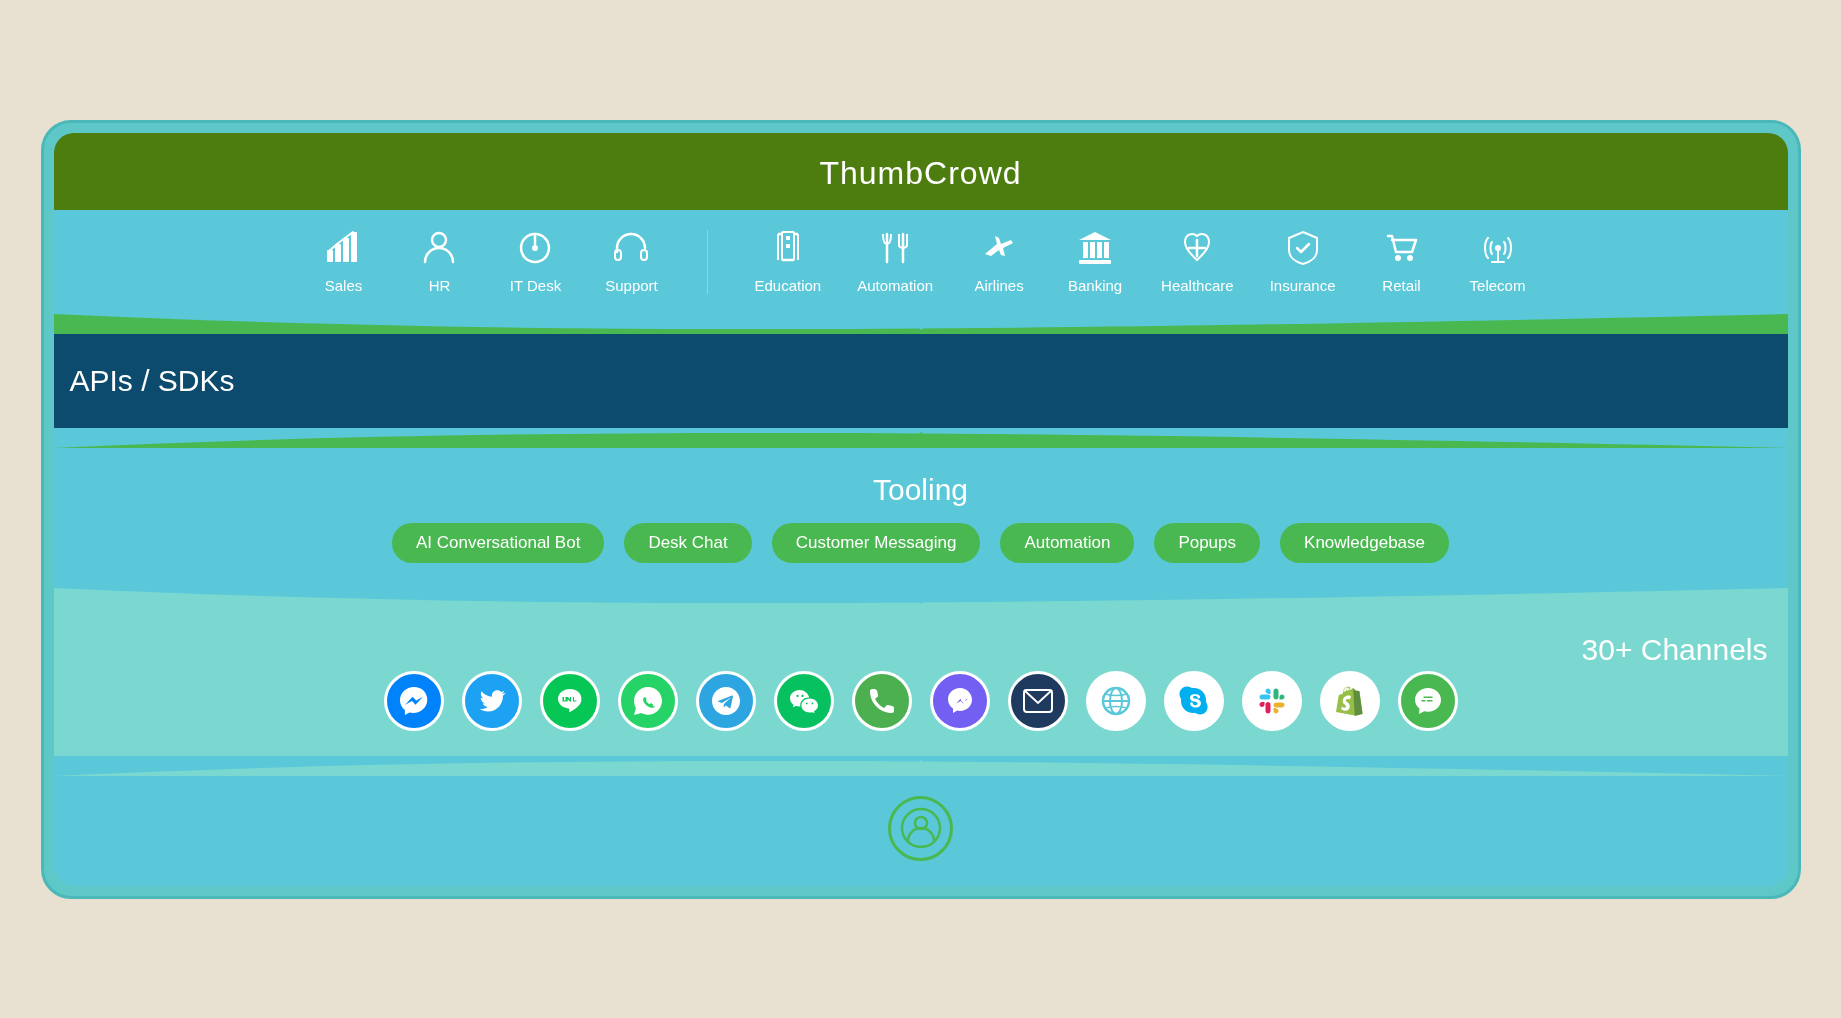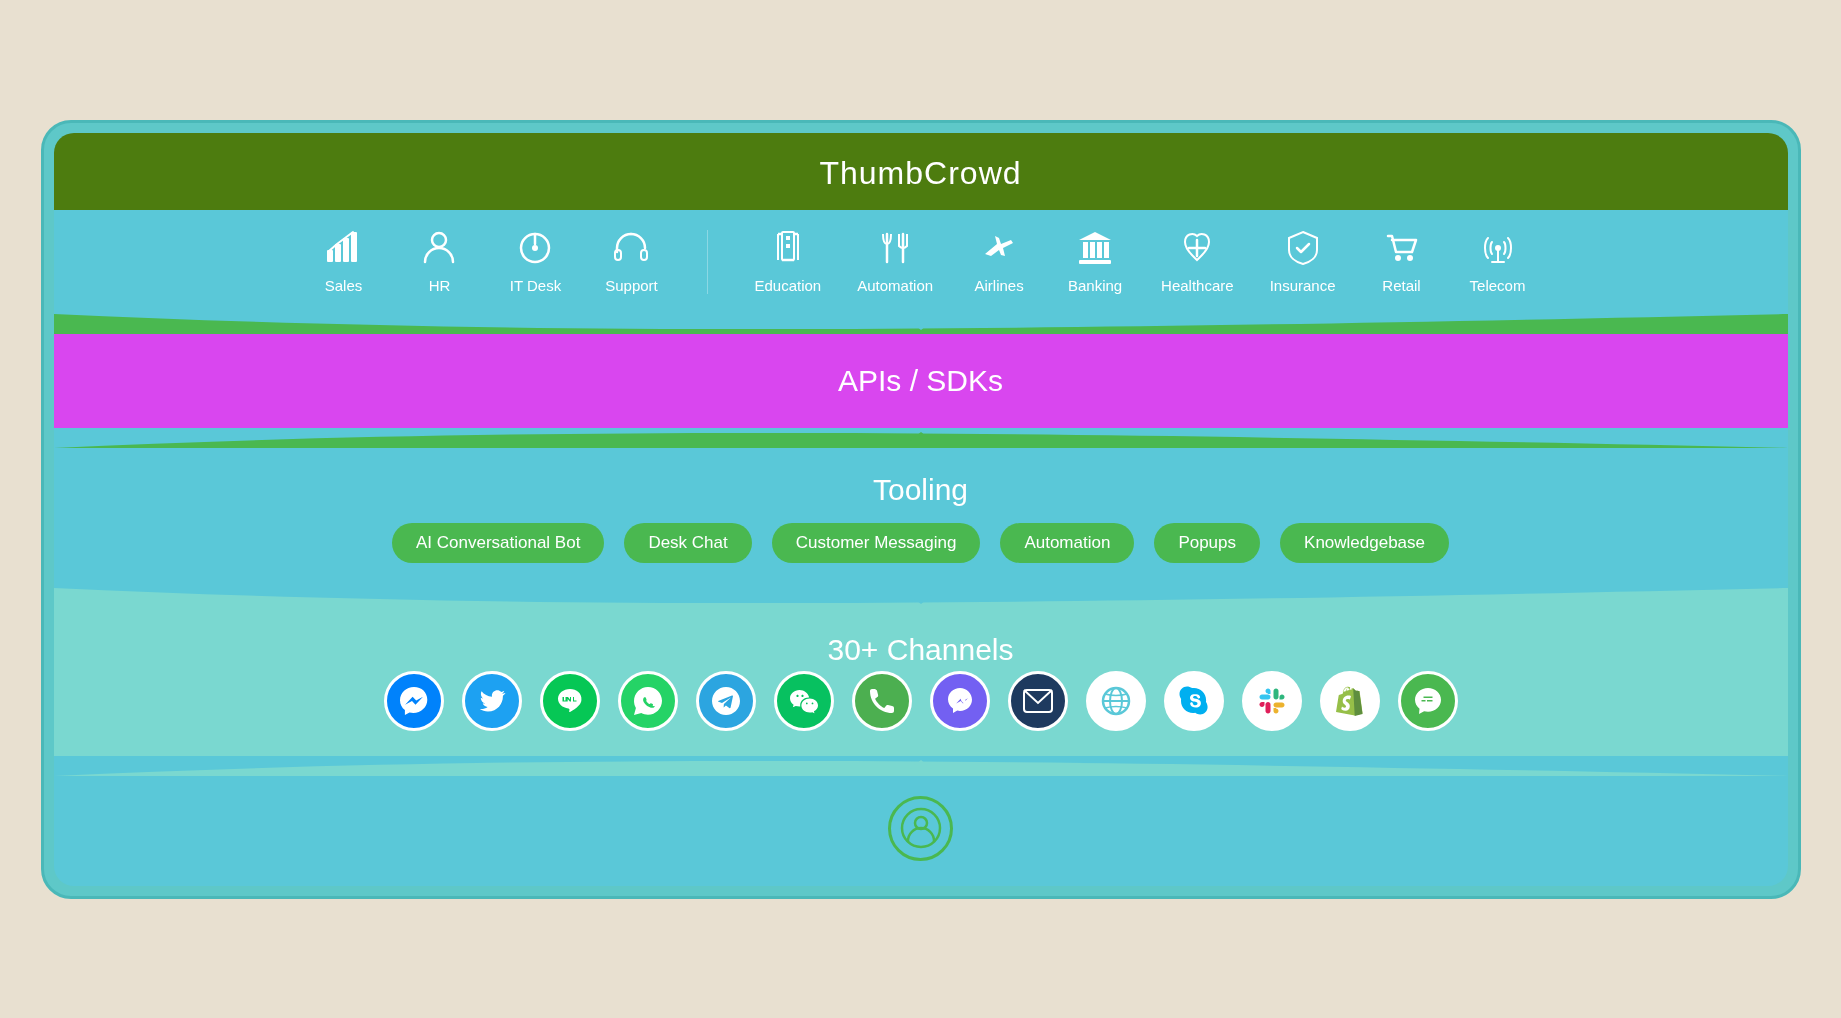--- a/index.html
+++ b/index.html
@@ -52,23 +52,22 @@
       gap: 6px;
       min-width: 60px;
     }
     .industry-icon {
       font-size: 30px;
       line-height: 1;
     }
 
     
     .section-apis {
-      background: #d946ef;
-      padding: 30px 3px;
-      text-align: center;
+      background: #0c4a6e;
+      padding: 30px 16px;
       position: relative;
     }
     .section-apis h2 {
       color: white;
       font-size: 30px;
       font-weight: 400;
     }
 
     
     .section-tooling {
@@ -101,20 +100,21 @@
     .section-channels {
       background: #7ad8d0;
       padding: 25px 20px;
       text-align: center;
     }
     .section-channels h2 {
       color: white;
       font-size: 30px;
       font-weight: 400;
       margin-bottom: 4px;
+      text-align: right;
     }
     .channel-icons {
       display: flex;
       justify-content: center;
       gap: 18px;
       flex-wrap: wrap;
     }
     .channel-icon-wrap {
       width: 60px;
       height: 60px;

